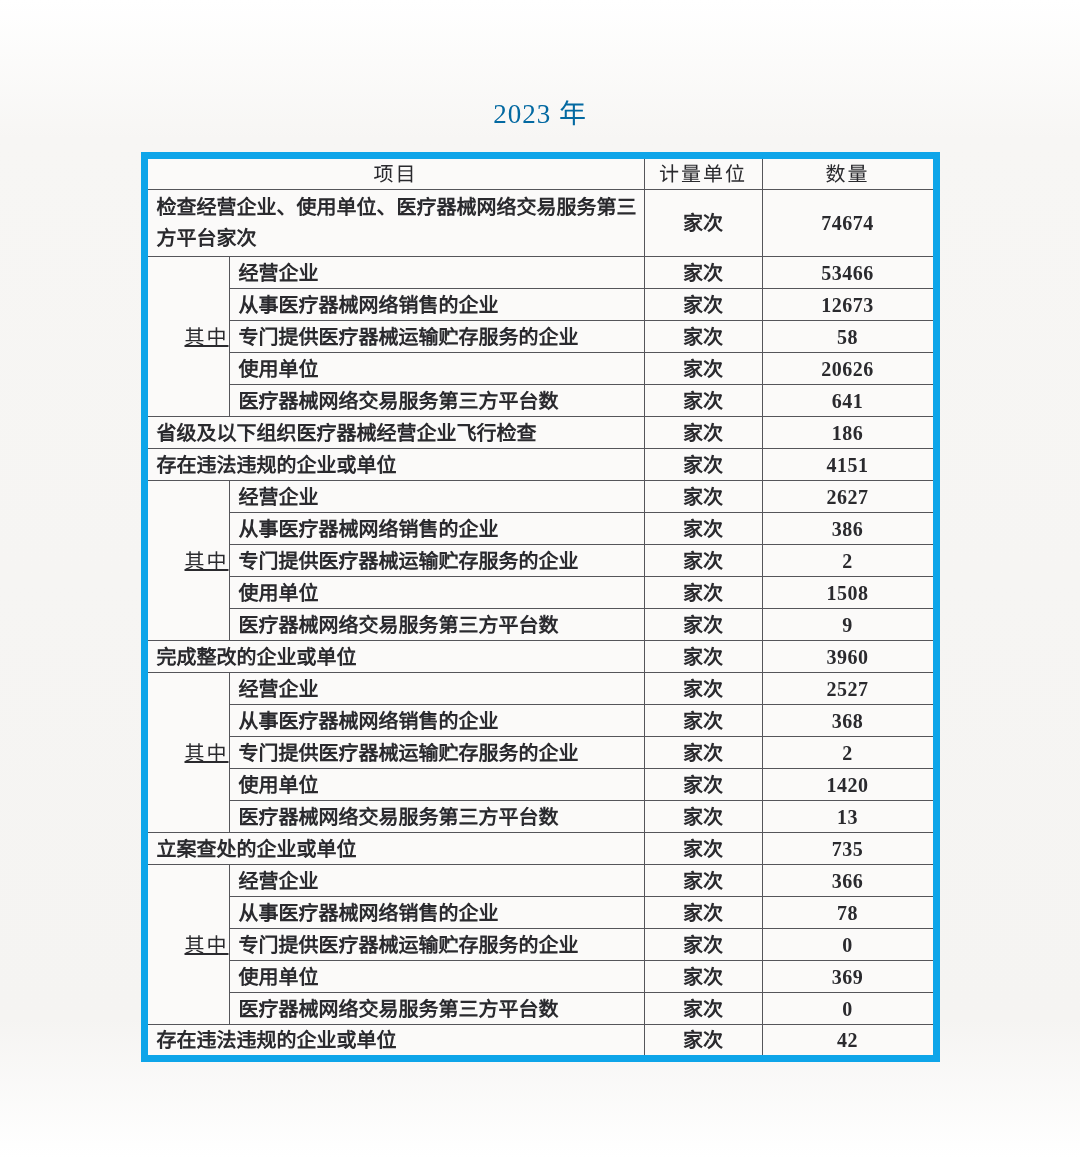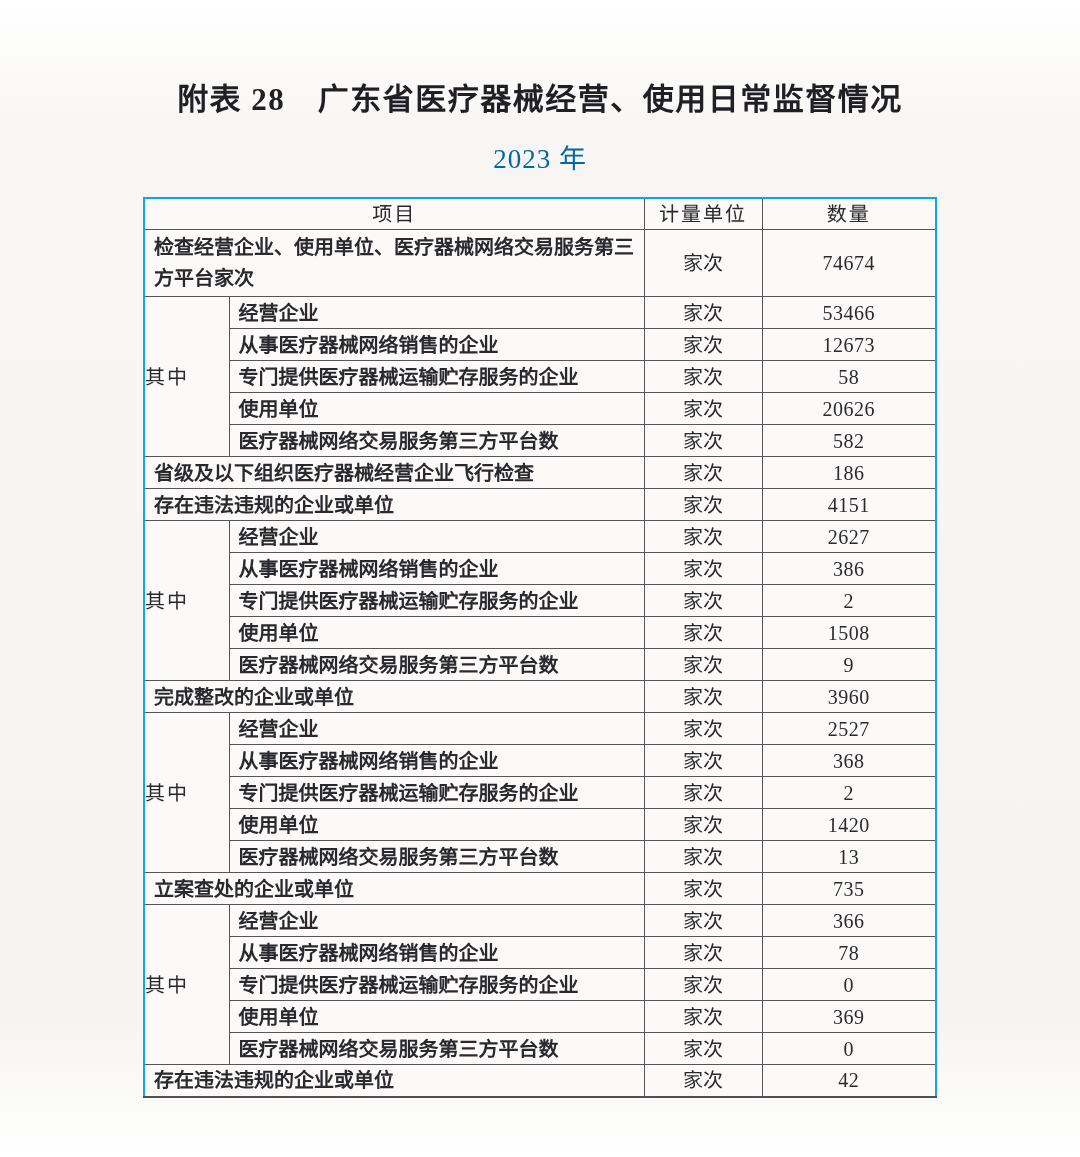--- a/index.html
+++ b/index.html
@@ -30,64 +30,64 @@
     font-size: 27px;
     margin-top: 18px;
     letter-spacing: 1px;
     color: #0369a1;
   }
   table.stat-table {
     border-collapse: collapse;
     table-layout: fixed;
     width: 792px;
     margin: 21px auto 13px auto;
-    border: 2px solid #0ea5e9;
+    border: 7px solid #0ea5e9;
     background: #fbfaf9;
   }
   .stat-table th, .stat-table td {
     border: 1px solid #55555a;
     vertical-align: middle;
     font-size: 20px;
     font-weight: normal;
     line-height: 1.5;
     overflow: hidden;
   }
   .stat-table thead th {
     height: 31px;
     text-align: center;
     letter-spacing: 2px;
     padding: 0;
   }
   .stat-table td { height: 32px; }
   td.group-cell {
-    text-align: left;
+    text-align: right;
     letter-spacing: 2px;
+    text-decoration: underline;
   }
   td.item-cell {
     text-align: left;
     padding-left: 9px;
     padding-right: 6px;
     font-weight: bold;
   }
   td.sub-item { }
   td.tall {
     height: 64px;
     line-height: 1.55;
     padding-top: 2px;
     padding-bottom: 2px;
   }
-  td.unit-cell, td.value-cell { text-align: center; }
+  td.unit-cell, td.value-cell { text-align: center; font-weight: bold; }
   td.value-cell { letter-spacing: 0.5px; }
   tr:last-child td { border-bottom: 2px solid #4e4e53; }
 </style>
 </head>
 <body>
 
 <div class="page">
-  <h1 class="doc-title">附表 28　广东省医疗器械经营、使用日常监督情况</h1>
   <div class="doc-subtitle">2023 年</div>
 
   <table class="stat-table">
     <colgroup>
       <col style="width:85px">
       <col style="width:415px">
       <col style="width:118px">
       <col style="width:174px">
     </colgroup>
     <thead>
@@ -120,21 +120,21 @@
           <td class="value-cell">58</td>
         </tr>
         <tr>
           <td class="item-cell sub-item">使用单位</td>
           <td class="unit-cell">家次</td>
           <td class="value-cell">20626</td>
         </tr>
         <tr>
           <td class="item-cell sub-item">医疗器械网络交易服务第三方平台数</td>
           <td class="unit-cell">家次</td>
-          <td class="value-cell">582</td>
+          <td class="value-cell">641</td>
         </tr>
         <tr>
           <td class="item-cell top-item" colspan="2">省级及以下组织医疗器械经营企业飞行检查</td>
           <td class="unit-cell">家次</td>
           <td class="value-cell">186</td>
         </tr>
         <tr>
           <td class="item-cell top-item" colspan="2">存在违法违规的企业或单位</td>
           <td class="unit-cell">家次</td>
           <td class="value-cell">4151</td>

